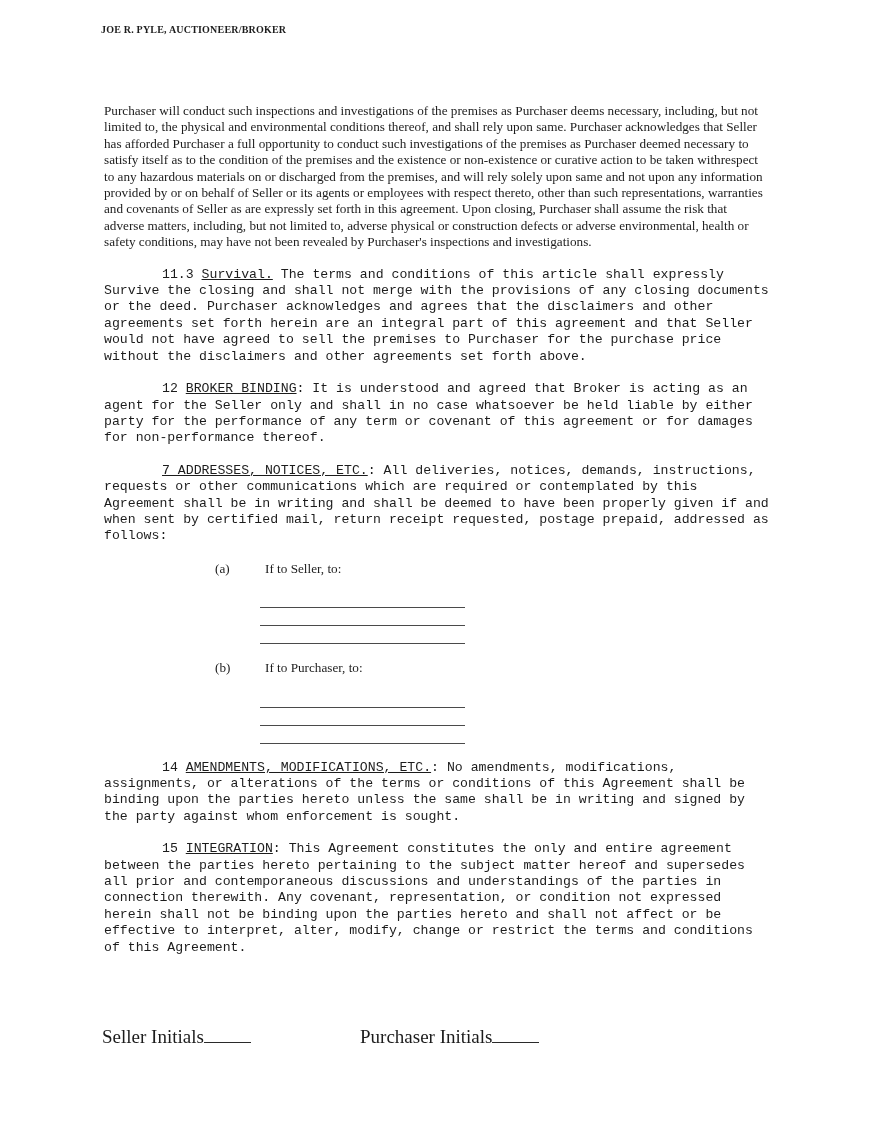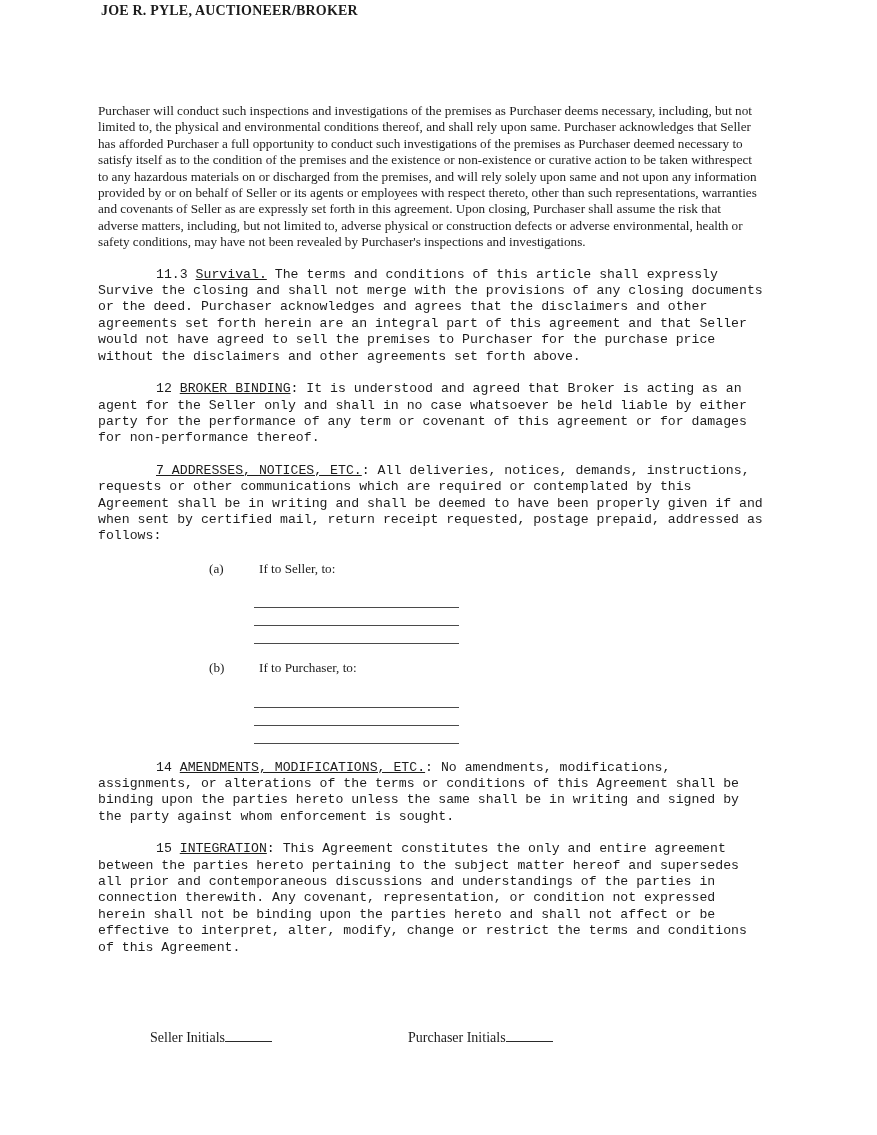--- a/index.html
+++ b/index.html
@@ -8,29 +8,29 @@
     width: 877px;
     height: 1135px;
     background: #ffffff;
     font-family: "Liberation Serif", serif;
     color: #1c1c1c;
     overflow: hidden;
   }
   .doc-header {
     position: absolute;
     left: 101px;
-    top: 3px;
-    font-size: 14px;
+    top: 24px;
+    font-size: 10px;
     font-weight: bold;
     letter-spacing: 0.2px;
     white-space: nowrap;
   }
   .doc-content {
     position: absolute;
-    left: 98px;
+    left: 104px;
     top: 103px;
     width: 665px;
     font-size: 13.2px;
     line-height: 16.4px;
   }
   p.para { margin: 0 0 16px 0; }
   p.para.indent { text-indent: 58px; font-family: Liberation Mono, monospace; }
   .u { text-decoration: underline; }
   .address-block { margin: 2px 0 16px 0; }
   .addr-head { margin-left: 111px; }
@@ -40,22 +40,21 @@
     width: 205px;
     height: 17px;
     border-bottom: 1px solid #4a4a4a;
   }
   .doc-footer {
     position: absolute;
     left: 102px;
     top: 1026px;
     width: 665px;
     height: 24px;
-    font-size: 14px;
-    margin-left: 48px;
+    font-size: 19px;
   }
   .sig { position: absolute; top: 0; white-space: nowrap; }
   .sig-seller { left: 0; }
   .sig-purchaser { left: 258px; }
   .sig-line {
     display: inline-block;
     width: 47px;
     height: 15px;
     border-bottom: 1px solid #2a2a2a;
   }

